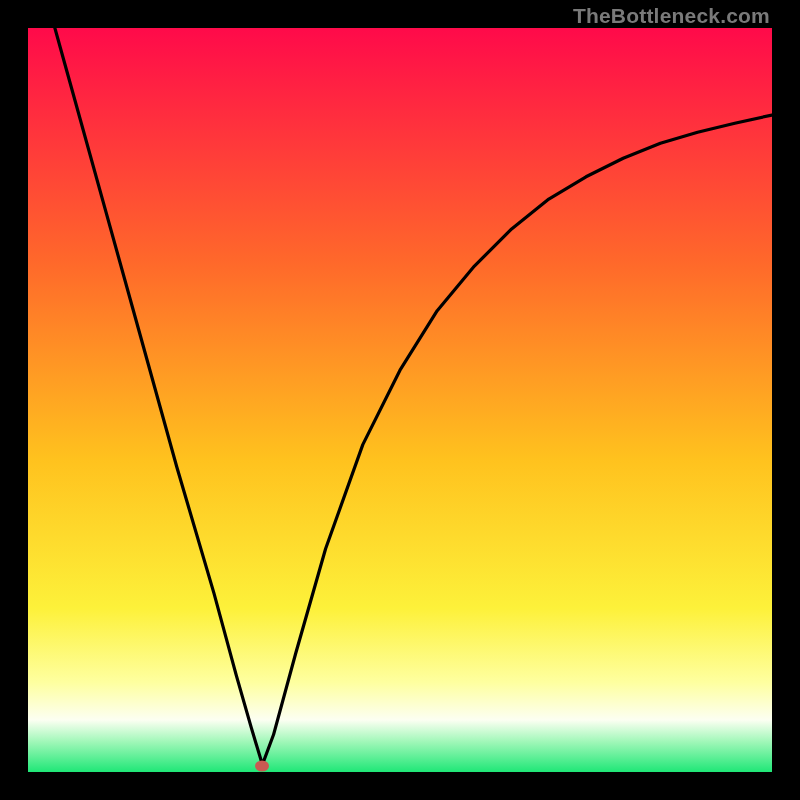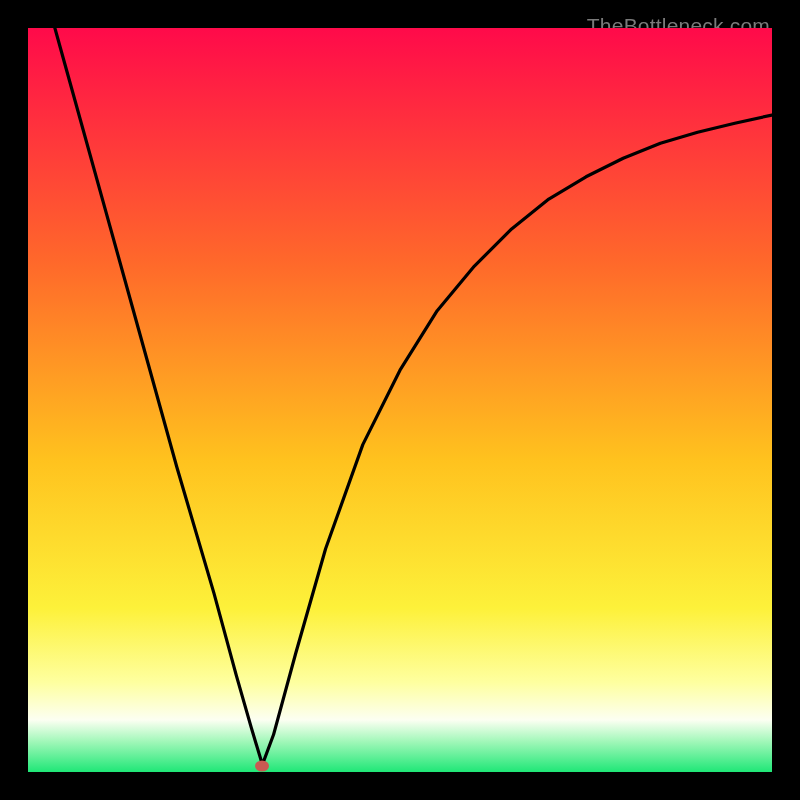--- a/index.html
+++ b/index.html
@@ -30,25 +30,25 @@
     top: 0; left: 0;
     width: 100%; height: 100%;
   }
   .curve-svg {
     position: absolute;
     top: 0; left: 0;
     width: 100%; height: 100%;
   }
   .watermark {
     position: absolute;
-    top: 14px;
+    top: 4px;
     right: 30px;
     color: #7a7a7a;
     font-size: 21px;
-    font-weight: 400;
+    font-weight: 700;
     letter-spacing: 0.2px;
   }
   .marker {
     position: absolute;
     width: 14px;
     height: 11px;
     border-radius: 50%;
     transform: translate(-50%, -50%);
   }
 </style>

